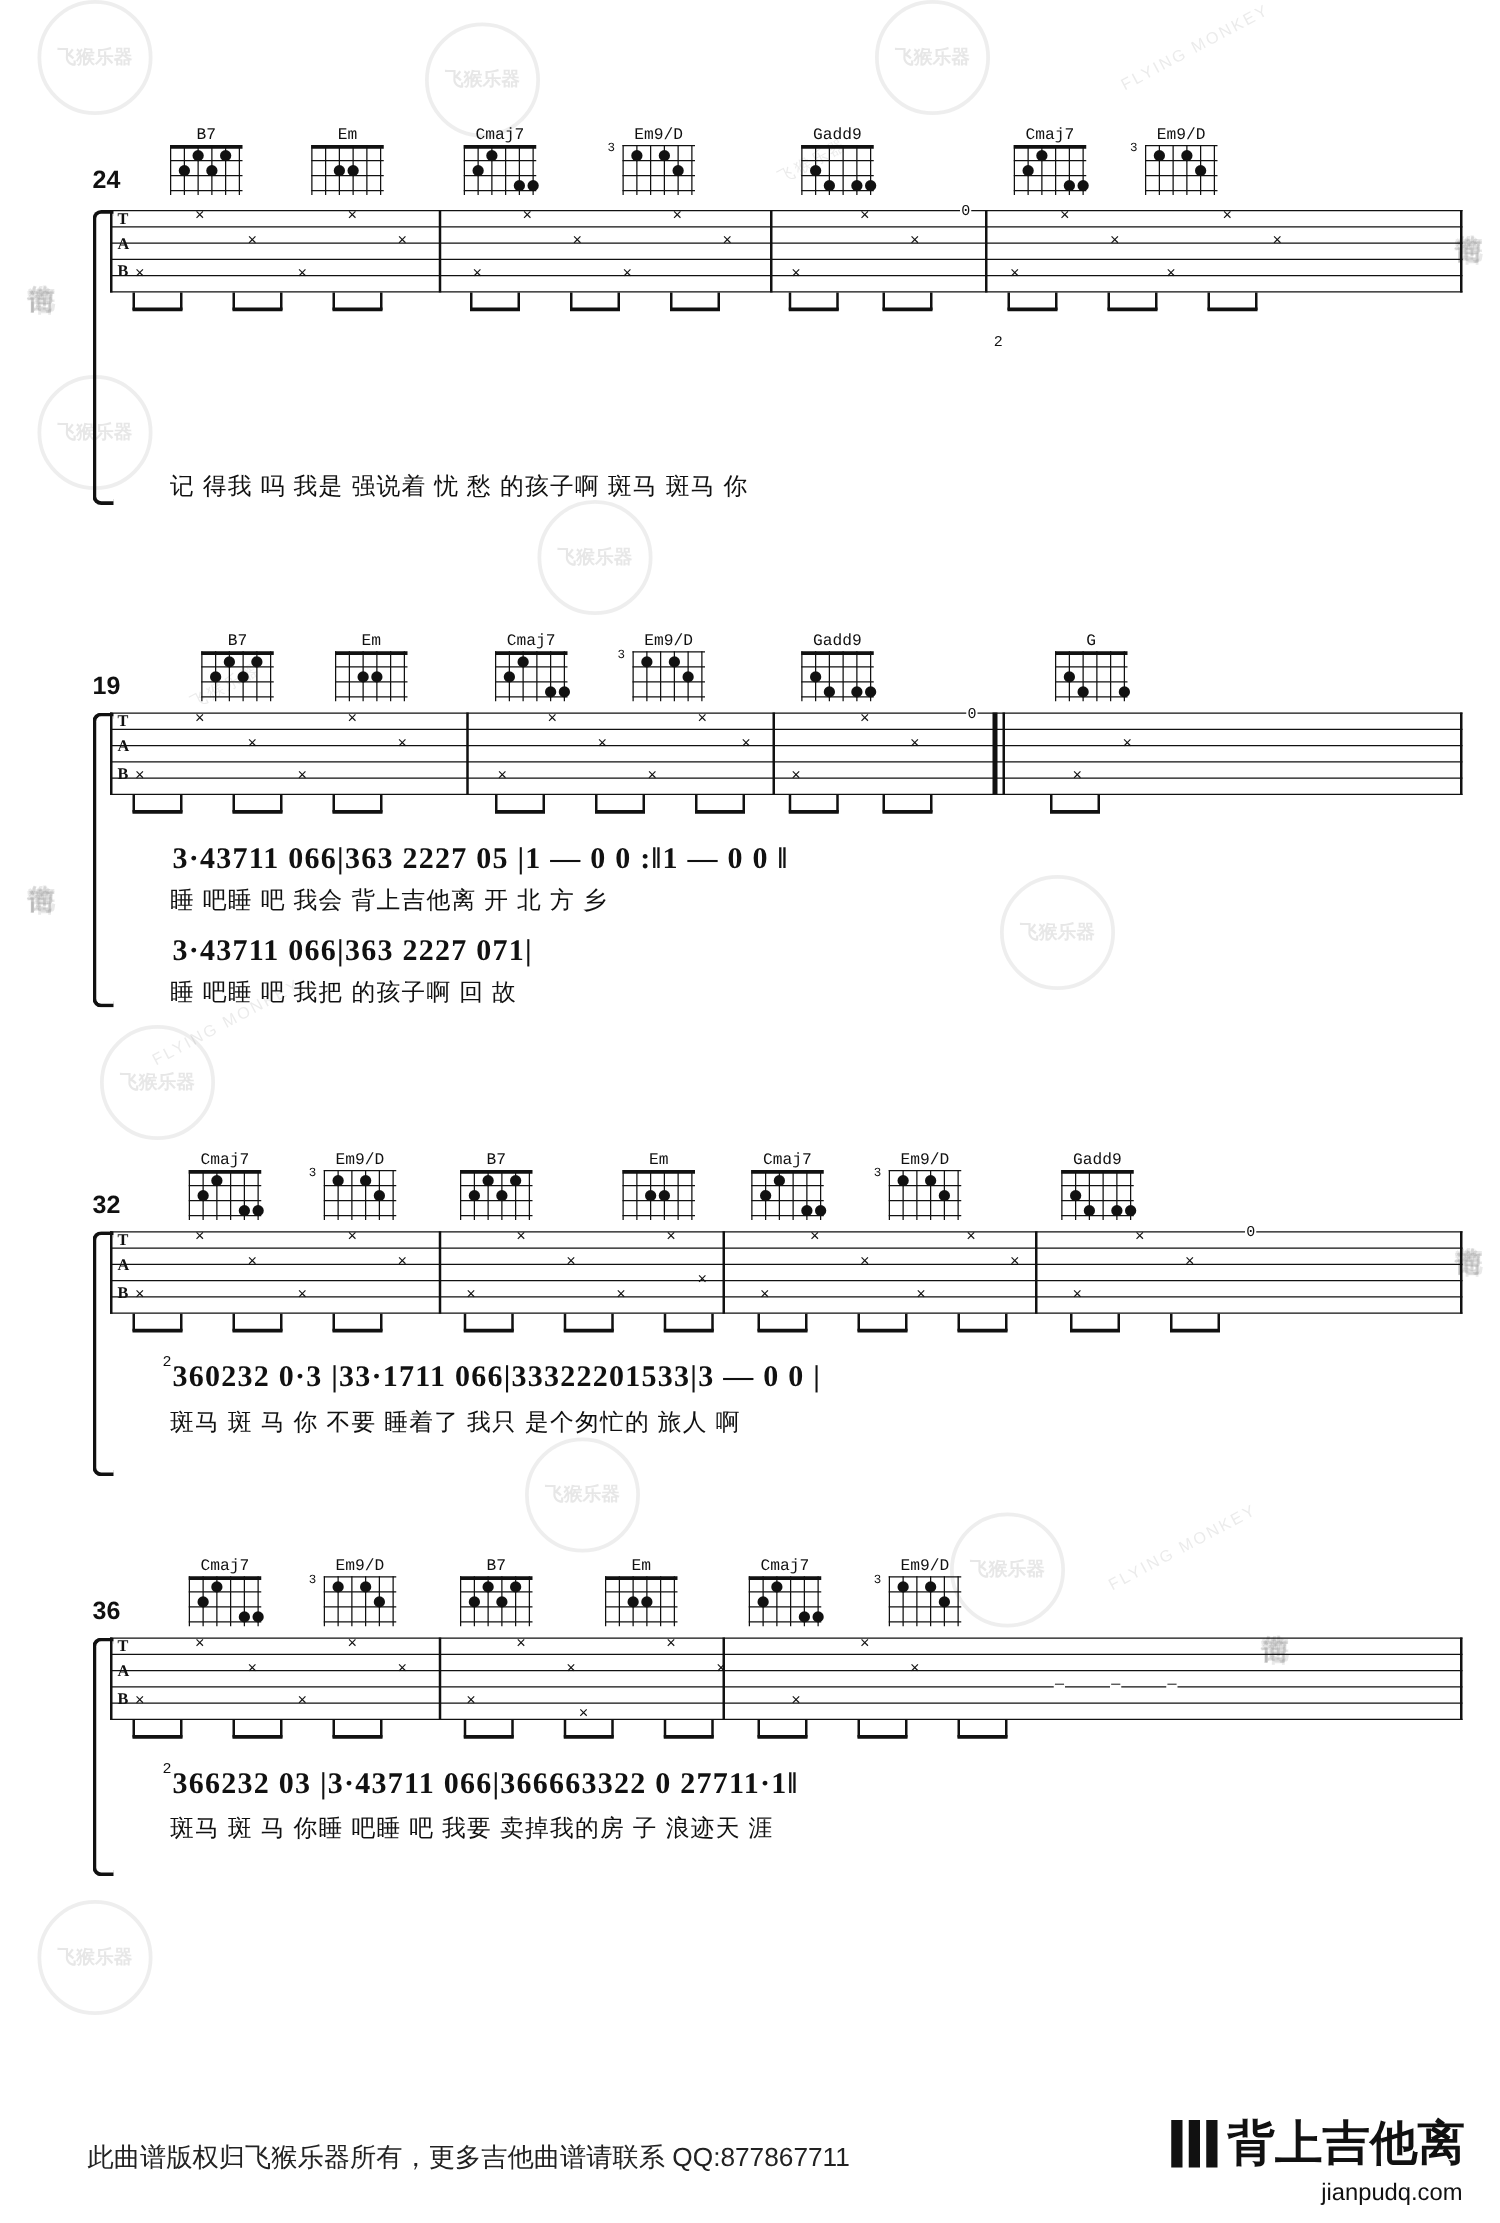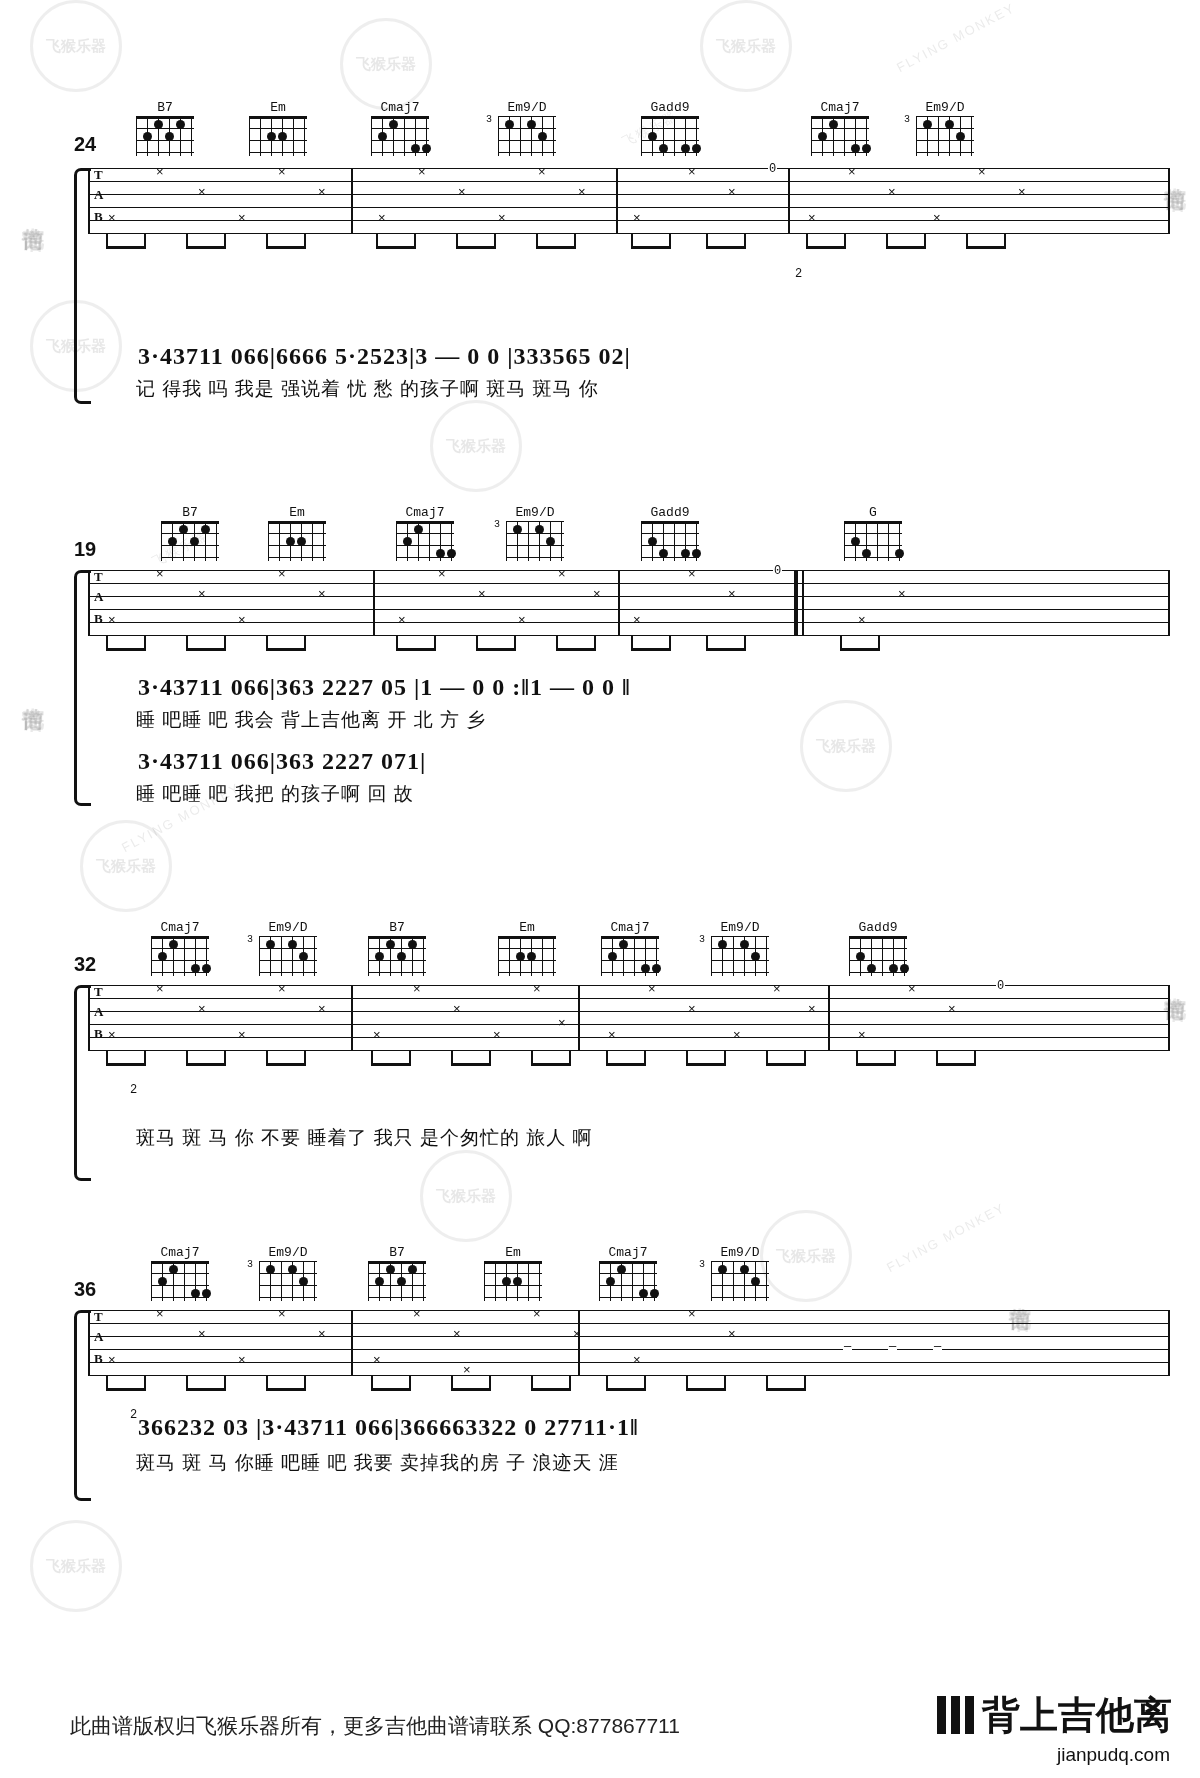--- a/index.html
+++ b/index.html
@@ -332,21 +332,20 @@
       <div class="stem" style="left:756px;"></div>
     <div class="beam" style="left:798px;top:12px;width:40px;"></div>
       <div class="stem" style="left:798px;"></div>
       <div class="stem" style="left:836px;"></div>
     <div class="beam" style="left:878px;top:12px;width:40px;"></div>
       <div class="stem" style="left:878px;"></div>
       <div class="stem" style="left:916px;"></div>
   </div>
 
 
-  <div class="numline" style="left:138px;top:243px;">3·43711  066|6666  5·2523|3 — 0 0   |333565 02|</div>
   <div class="lyrline" style="left:136px;top:276px;">记  得我 吗    我是 强说着 忧 愁 的孩子啊            斑马 斑马  你</div>
   <div class="ending" style="left:795px;top:167px;">2</div>
 </div>
 
 <div class="system" style="top:500px;height:330px;">
   <div class="measure-no" style="left:74px;top:38px;">19</div>
   <div class="chordrow">
     <div class="chord" style="left:155px;top:5px;width:70px;">
       <div class="cname">B7</div>
       <div class="grid">
@@ -733,20 +732,21 @@
       <div class="stem" style="left:678px;"></div>
       <div class="stem" style="left:716px;"></div>
     <div class="beam" style="left:768px;top:12px;width:40px;"></div>
       <div class="stem" style="left:768px;"></div>
       <div class="stem" style="left:806px;"></div>
     <div class="beam" style="left:848px;top:12px;width:40px;"></div>
       <div class="stem" style="left:848px;"></div>
       <div class="stem" style="left:886px;"></div>
   </div>
   <div class="ending" style="left:130px;top:168px;">2</div>
+  <div class="numline" style="left:138px;top:174px;">360232  0·3 |33·1711  066|33322201533|3 — 0 0  |</div>
   <div class="lyrline" style="left:136px;top:210px;">斑马 斑 马    你 不要 睡着了     我只 是个匆忙的    旅人 啊</div>
 </div>
 
 <div class="system" style="top:1240px;height:280px;">
   <div class="measure-no" style="left:74px;top:38px;">36</div>
   <div class="chordrow">
     <div class="chord" style="left:140px;top:5px;width:80px;">
       <div class="cname">Cmaj7</div>
       <div class="grid">
           <div class="nut"></div>

